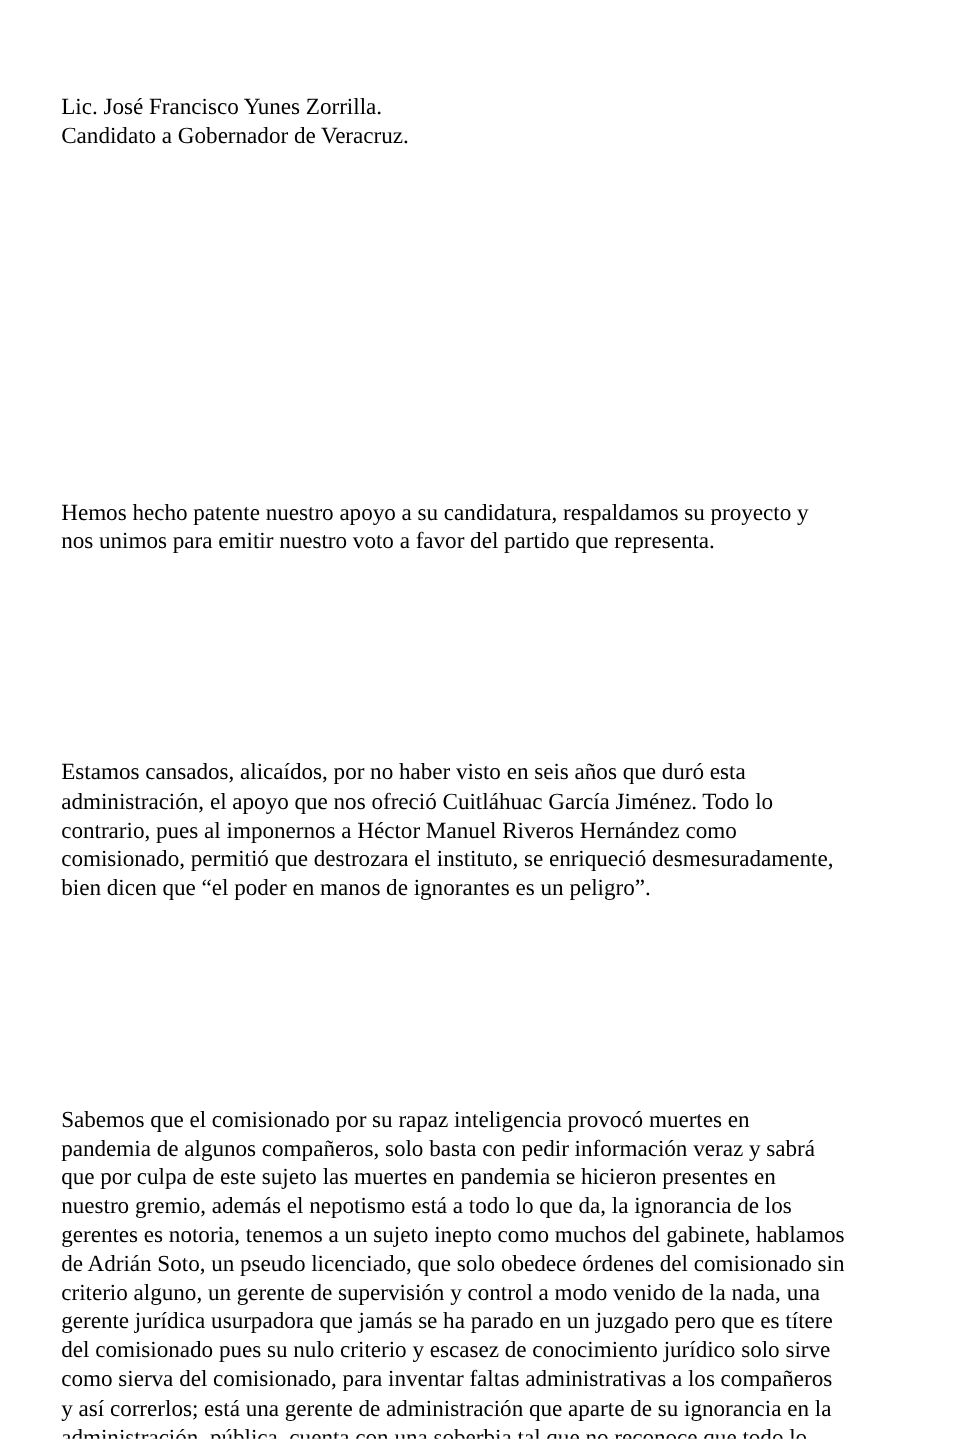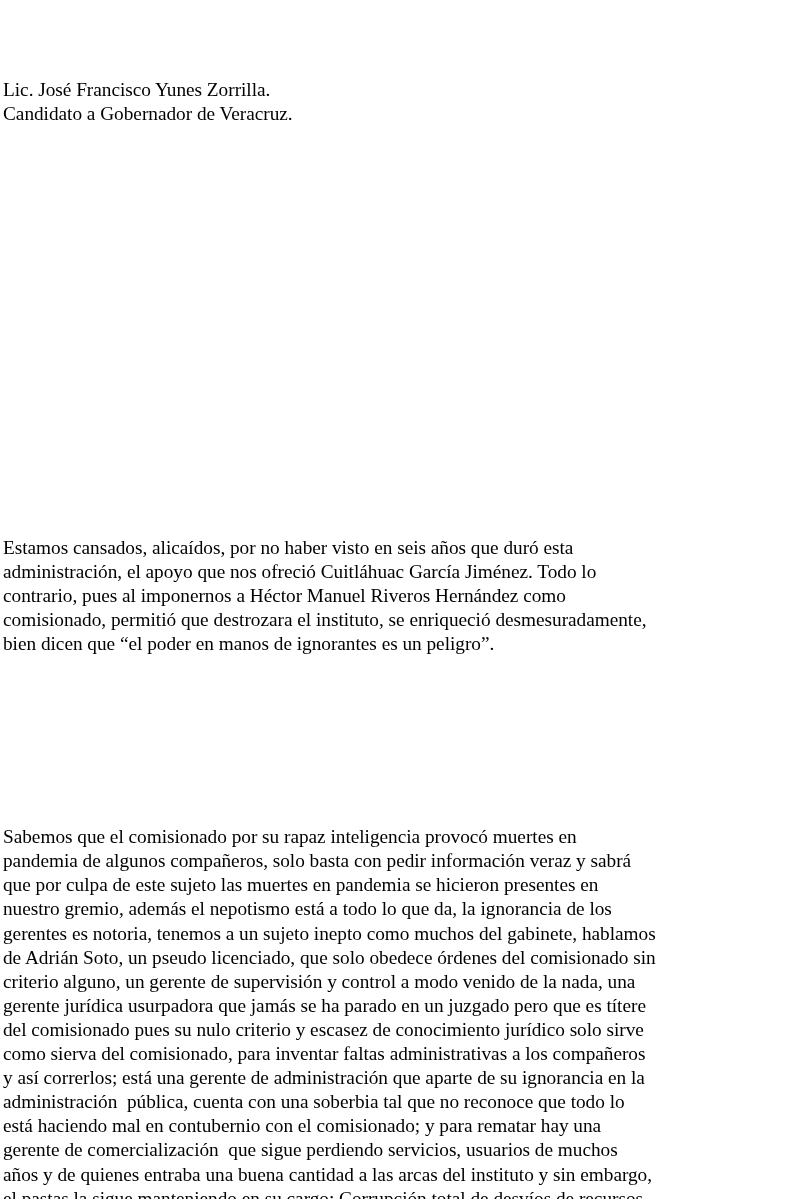--- a/index.html
+++ b/index.html
@@ -15,20 +15,21 @@
     font-family: "Liberation Serif", "DejaVu Serif", serif;
     color: #000000;
     -webkit-font-smoothing: antialiased;
   }
   .page {
     box-sizing: border-box;
     width: 664px;
     height: 1199px;
     padding: 6px 8px 0 3px;
     background: #ffffff;
+    margin-left: 48px;
   }
   .doc {
     font-size: 19.3px;
     line-height: 24.1px;
     letter-spacing: -0.02px;
     word-spacing: 0px;
     white-space: pre-wrap;
   }
   .para {
     margin: 0;
@@ -49,20 +50,21 @@
   <div class="doc">
 
     <p class="para">Lic. José Francisco Yunes Zorrilla.
 Candidato a Gobernador de Veracruz.</p>
 
     <div class="gap">&nbsp;</div>
 
 
     <div class="gap">&nbsp;</div>
 
+    <p class="para">Hemos hecho patente nuestro apoyo a su candidatura, respaldamos su proyecto y nos unimos para emitir nuestro voto a favor del partido que representa.</p>
 
     <div class="gap">&nbsp;</div>
 
     <p class="para">Estamos cansados, alicaídos, por no haber visto en seis años que duró esta administración, el apoyo que nos ofreció Cuitláhuac García Jiménez. Todo lo contrario, pues al imponernos a Héctor Manuel Riveros Hernández como comisionado, permitió que destrozara el instituto, se enriqueció desmesuradamente, bien dicen que “el poder en manos de ignorantes es un peligro”.</p>
 
     <div class="gap">&nbsp;</div>
 
     <p class="para">Sabemos que el comisionado por su rapaz inteligencia provocó muertes en pandemia de algunos compañeros, solo basta con pedir información veraz y sabrá que por culpa de este sujeto las muertes en pandemia se hicieron presentes en nuestro gremio, además el nepotismo está a todo lo que da, la ignorancia de los gerentes es notoria, tenemos a un sujeto inepto como muchos del gabinete, hablamos de Adrián Soto, un pseudo licenciado, que solo obedece órdenes del comisionado sin criterio alguno, un gerente de supervisión y control a modo venido de la nada, una gerente jurídica usurpadora que jamás se ha parado en un juzgado pero que es títere del comisionado pues su nulo criterio y escasez de conocimiento jurídico solo sirve como sierva del comisionado, para inventar faltas administrativas a los compañeros y así correrlos; está una gerente de administración que aparte de su ignorancia en la administración  pública, cuenta con una soberbia tal que no reconoce que todo lo está haciendo mal en contubernio con el comisionado; y para rematar hay una gerente de comercialización  que sigue perdiendo servicios, usuarios de muchos años y de quienes entraba una buena cantidad a las arcas del instituto y sin embargo, el pastas la sigue manteniendo en su cargo; Corrupción total de desvíos de recursos, compras sin cumplir los requisitos legales de licitaciones; licitaciones consolidadas  amañadas con SEFIPLAN; compra de chalecos a un precio inflado con proveedores a  modo y algunos por cierto caducos, además que el comisionado crea compromisos al grado de tener en la nómina a la hija de uno de sus proveedores que le generan buena ganancia $; renta de vehículos cuyos dos proveedores dan moches al comisionado; pagos exorbitantes en alimentos cuyo proveedor es su primo hermano y quién también le da moche $$; y así un sin fin de  corruptelas en IPAX, por eso es que le solicitamos:</p>
 
     

